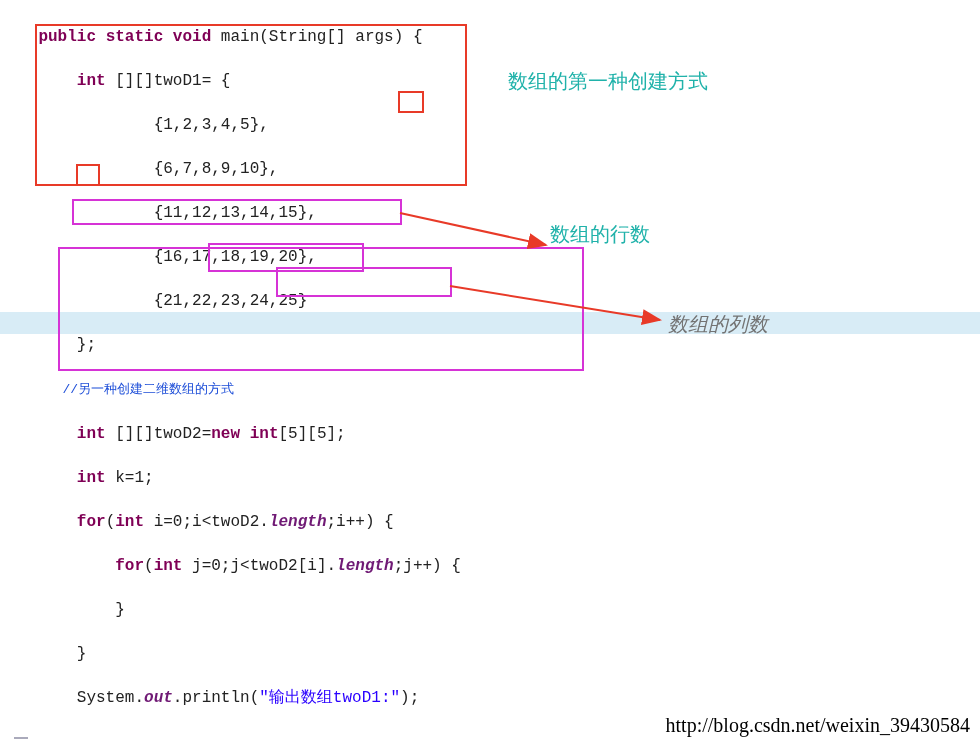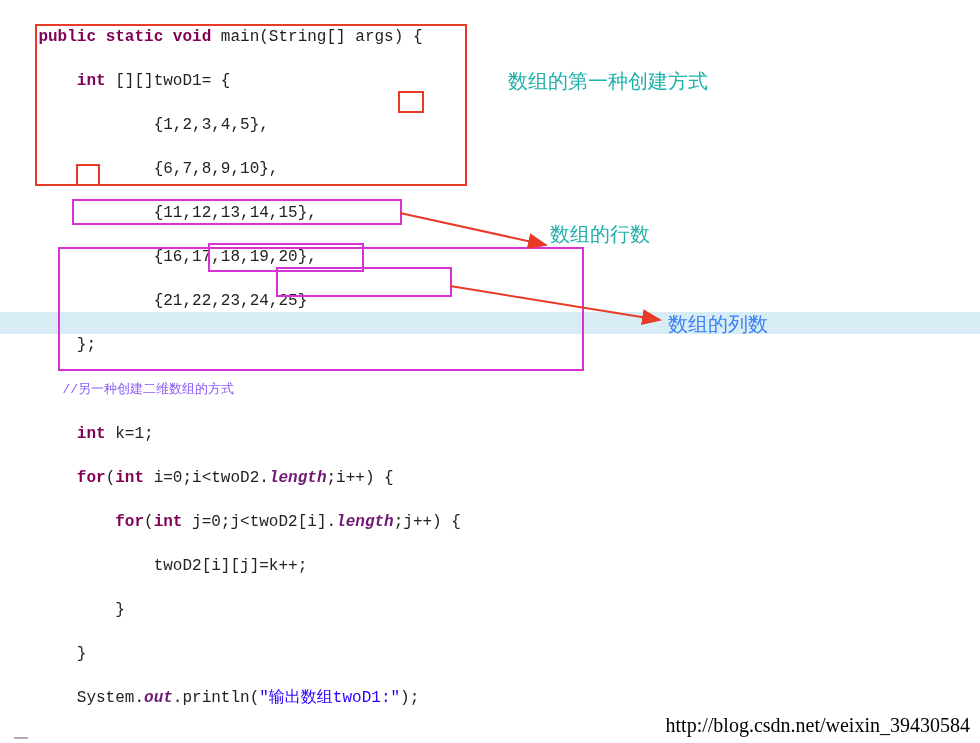--- a/index.html
+++ b/index.html
@@ -18,21 +18,21 @@
     top: 0;
     left: 0;
     padding: 4px 0 0 0;
     white-space: pre;
     line-height: 22px;
     color: #222;
   }
   .kw { color: #7f0055; font-weight: bold; }
   .field { color: #701a75; font-style: italic; font-weight: bold; }
   .str { color: #2a00ff; }
-  .comment { color: #8b5cf6; font-size: 13px; }
+  .comment { color: #1d4ed8; font-size: 13px; }
   
   .highlight-line {
     position: absolute;
     left: 0;
     width: 980px;
     height: 22px;
     background: #d8ecf6;
     z-index: 0;
   }
   .code-area .line { position: relative; z-index: 1; display: block; }
@@ -42,21 +42,21 @@
   .box-magenta { border: 2px solid #d633d6; }
   
   .annotation {
     position: absolute;
     font-family: "SimSun", "Microsoft YaHei", sans-serif;
     font-size: 20px;
     z-index: 3;
     white-space: nowrap;
   }
   .ann-teal { color: #20b2aa; }
-  .ann-orange { color: #3b82f6; }
+  .ann-orange { color: #737373; font-style: italic; }
   
   svg.arrow {
     position: absolute;
     z-index: 3;
     overflow: visible;
     pointer-events: none;
   }
   .watermark {
     position: absolute;
     bottom: 6px;
@@ -83,24 +83,24 @@
 <div class="code-area">
 <span class="line">    <span class="kw">public</span> <span class="kw">static</span> <span class="kw">void</span><span> main(String[] args) {</span></span>
 <span class="line">        <span class="kw">int</span><span> [][]twoD1= {</span></span>
 <span class="line"><span>                {1,2,3,4,5},</span></span>
 <span class="line"><span>                {6,7,8,9,10},</span></span>
 <span class="line"><span>                {11,12,13,14,15},</span></span>
 <span class="line"><span>                {16,17,18,19,20},</span></span>
 <span class="line"><span>                {21,22,23,24,25}</span></span>
 <span class="line"><span>        };</span></span>
 <span class="line"><span class="comment">        //另一种创建二维数组的方式</span></span>
+<span class="line">        <span class="kw">int</span><span> [][]twoD2=</span><span class="kw">new</span><span> </span><span class="kw">int</span><span>[5][5];</span></span>
 <span class="line">        <span class="kw">int</span><span> k=1;</span></span>
 <span class="line">        <span class="kw">for</span><span>(</span><span class="kw">int</span><span> i=0;i&lt;twoD2.</span><span class="field">length</span><span>;i++) {</span></span>
 <span class="line">            <span class="kw">for</span><span>(</span><span class="kw">int</span><span> j=0;j&lt;twoD2[i].</span><span class="field">length</span><span>;j++) {</span></span>
-<span class="line"><span>                twoD2[i][j]=k++;</span></span>
 <span class="line"><span>            }</span></span>
 <span class="line"><span>        }</span></span>
 <span class="line"><span>        System.</span><span class="field">out</span><span>.println(</span><span class="str">"输出数组twoD1:"</span><span>);</span></span>
 
 
 
 
 
 
 <span class="line"><span></span></span>

